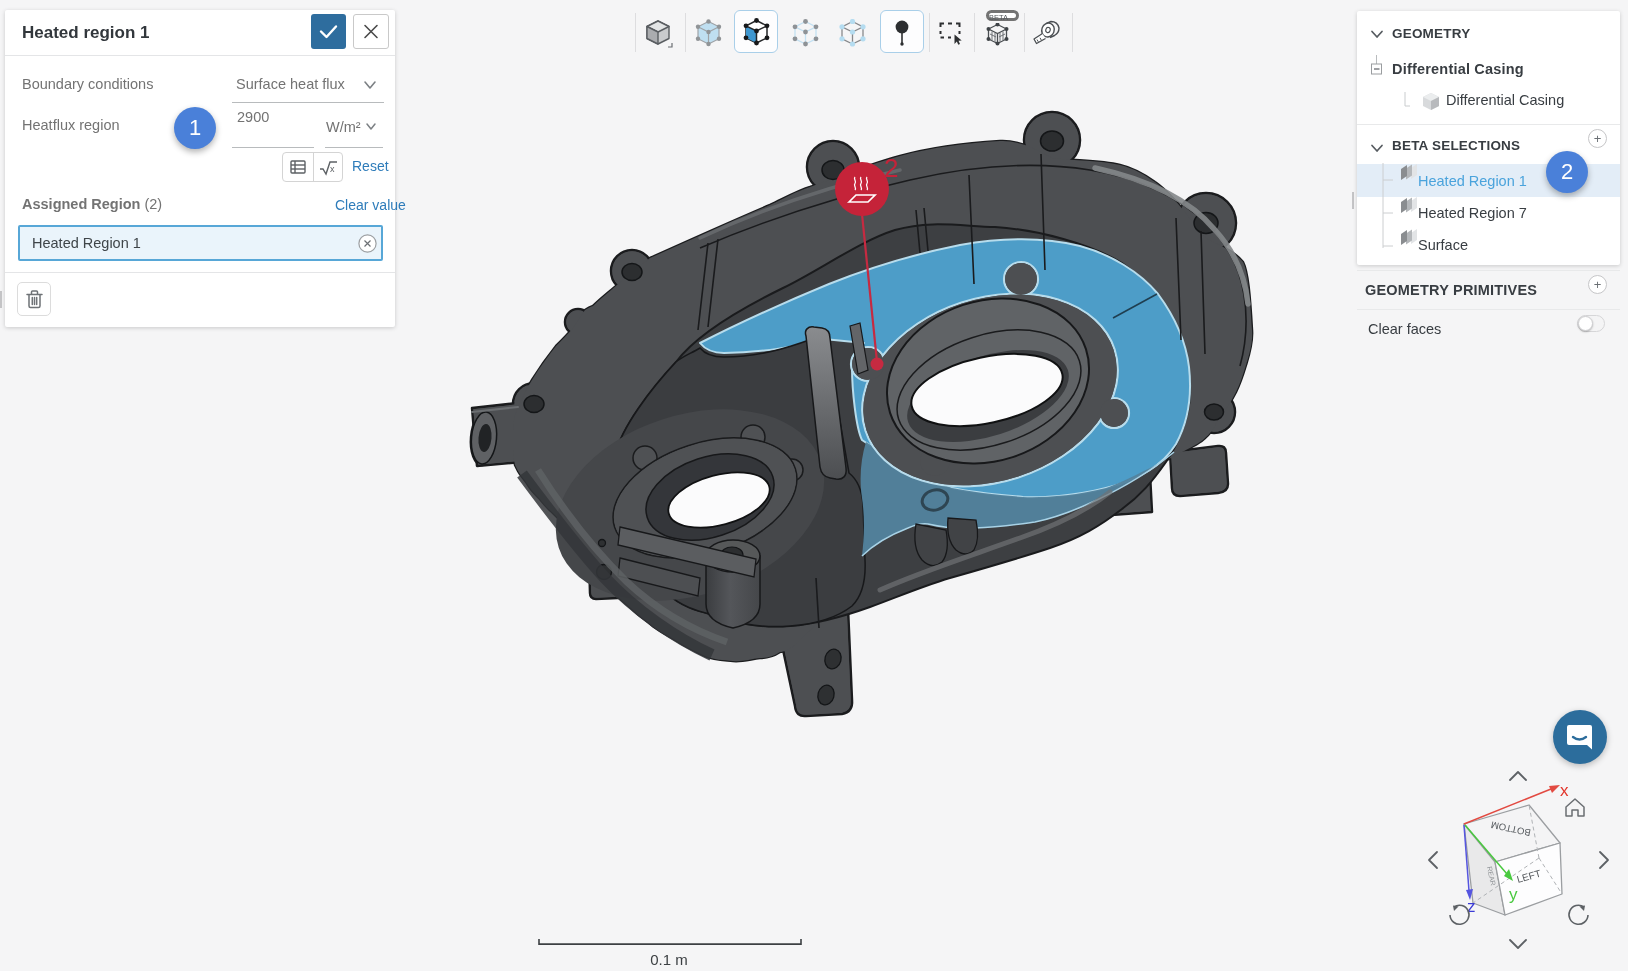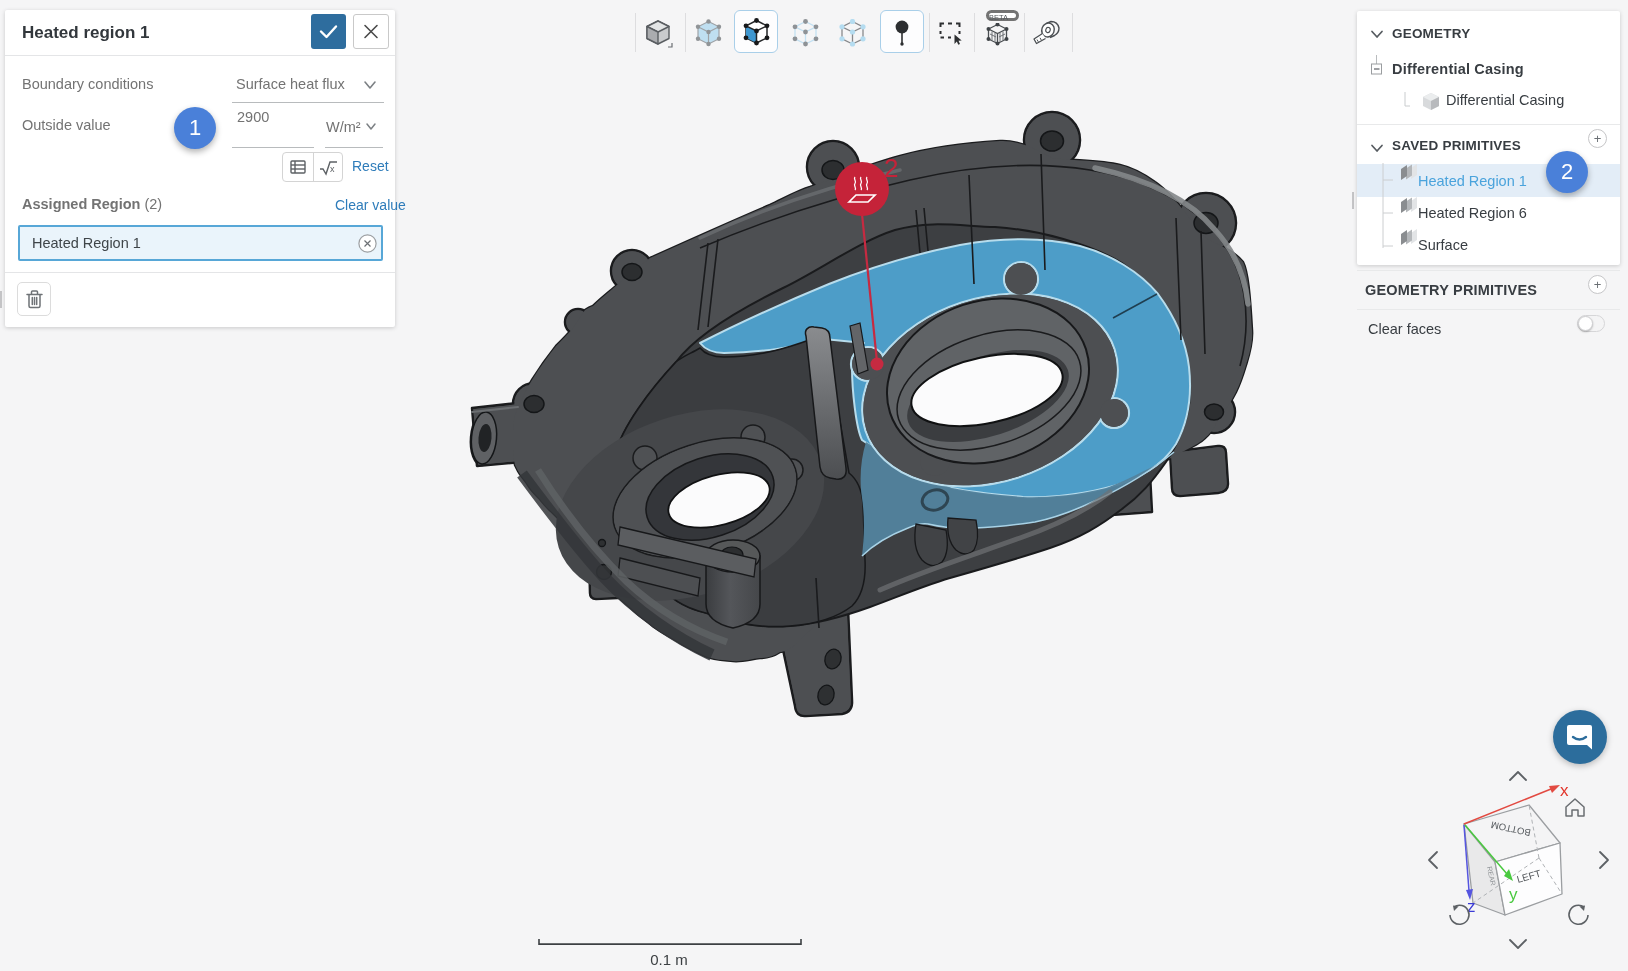--- a/index.html
+++ b/index.html
@@ -436,21 +436,21 @@
         <path d="M11 10.5 L23 22.5 M23 10.5 L11 22.5" stroke="#4a4a4a" stroke-width="1.6" fill="none" stroke-linecap="round"></path>
       </svg>
   </div>
   <div class="hdiv" style="top:45px"></div>
   <div class="lbl" style="left:17px; top:66px;">Boundary conditions</div>
   <div class="lbl" style="left:231px; top:66px;">Surface heat flux</div>
   <svg class="abs" style="left:358px; top:70px;" width="14" height="10">
       <path d="M2 2 L7 8 L12 2" stroke="#7c8084" stroke-width="1.6" fill="none" stroke-linecap="round" stroke-linejoin="round"></path>
     </svg>
   <div class="ulin" style="left:227px; top:92px; width:152px;"></div>
-  <div class="lbl" style="left:17px; top:107px;">Outside value</div>
+  <div class="lbl" style="left:17px; top:107px;">Heatflux region</div>
   <div class="blue-badge" style="left:169px; top:97px;">1</div>
   <div class="lbl" style="left:232px; top:99px;">2900</div>
   <div class="lbl" style="left:321px; top:109px;">W/m²</div>
   <svg class="abs" style="left:360px; top:112px;" width="12" height="9">
       <path d="M2 2 L6 7 L10 2" stroke="#7c8084" stroke-width="1.5" fill="none" stroke-linecap="round" stroke-linejoin="round"></path>
     </svg>
   <div class="ulin" style="left:227px; top:137px; width:82px;"></div>
   <div class="ulin" style="left:320px; top:137px; width:58px;"></div>
   <div id="tbl-btns">
     <svg class="abs" style="left:7px;top:7px" width="16" height="14">
@@ -504,32 +504,32 @@
     <path d="M9 1 L17 5 L17 14 L9 18 L1 14 L1 5 Z" fill="#d8dadc"></path>
     <path d="M9 1 L17 5 L9 9 L1 5 Z" fill="#ebedee"></path>
     <path d="M9 9 L17 5 L17 14 L9 18 Z" fill="#b8babd"></path>
   </svg>
   <div class="it" style="left:89px; top:81px;">Differential Casing</div>
   <div class="hdiv" style="top:113px"></div>
 
   <svg class="abs" style="left:13px; top:132px;" width="14" height="10">
       <path d="M2 2.5 L7 8 L12 2.5" stroke="#565b60" stroke-width="1.7" fill="none" stroke-linecap="round" stroke-linejoin="round"></path>
     </svg>
-  <div class="hd" style="left:35px; top:127px;">SAVED PRIMITIVES</div>
+  <div class="hd" style="left:35px; top:127px;">BETA SELECTIONS</div>
 
   <div id="selrow"></div>
 
   <svg class="abs" style="left:24px; top:148px" width="20" height="100">
     <line x1="2" y1="4" x2="2" y2="89" stroke="#ccced0" stroke-width="1"></line>
     <line x1="2" y1="21" x2="12" y2="21" stroke="#ccced0" stroke-width="1"></line>
     <line x1="2" y1="54" x2="12" y2="54" stroke="#ccced0" stroke-width="1"></line>
     <line x1="2" y1="87" x2="12" y2="87" stroke="#ccced0" stroke-width="1"></line>
   </svg>
   <div class="it" style="left:61px; top:162px; color:#4aa3dc;">Heated Region 1</div>
-  <div class="it" style="left:61px; top:194px;">Heated Region 6</div>
+  <div class="it" style="left:61px; top:194px;">Heated Region 7</div>
   <div class="it" style="left:61px; top:226px;">Surface</div>
   <div class="hdiv" style="top:259px"></div>
   <div class="hd" style="left:8px; top:271px; font-size:14.5px;">GEOMETRY PRIMITIVES</div>
   <div class="hdiv" style="top:298px"></div>
   <div class="it" style="left:11px; top:310px;">Clear faces</div>
 </div>
 <div class="pluscirc" style="left:1588px; top:129px;">+</div>
 <div class="pluscirc" style="left:1588px; top:275px;">+</div>
 <div id="toggle">
     <div class="knob"></div>

